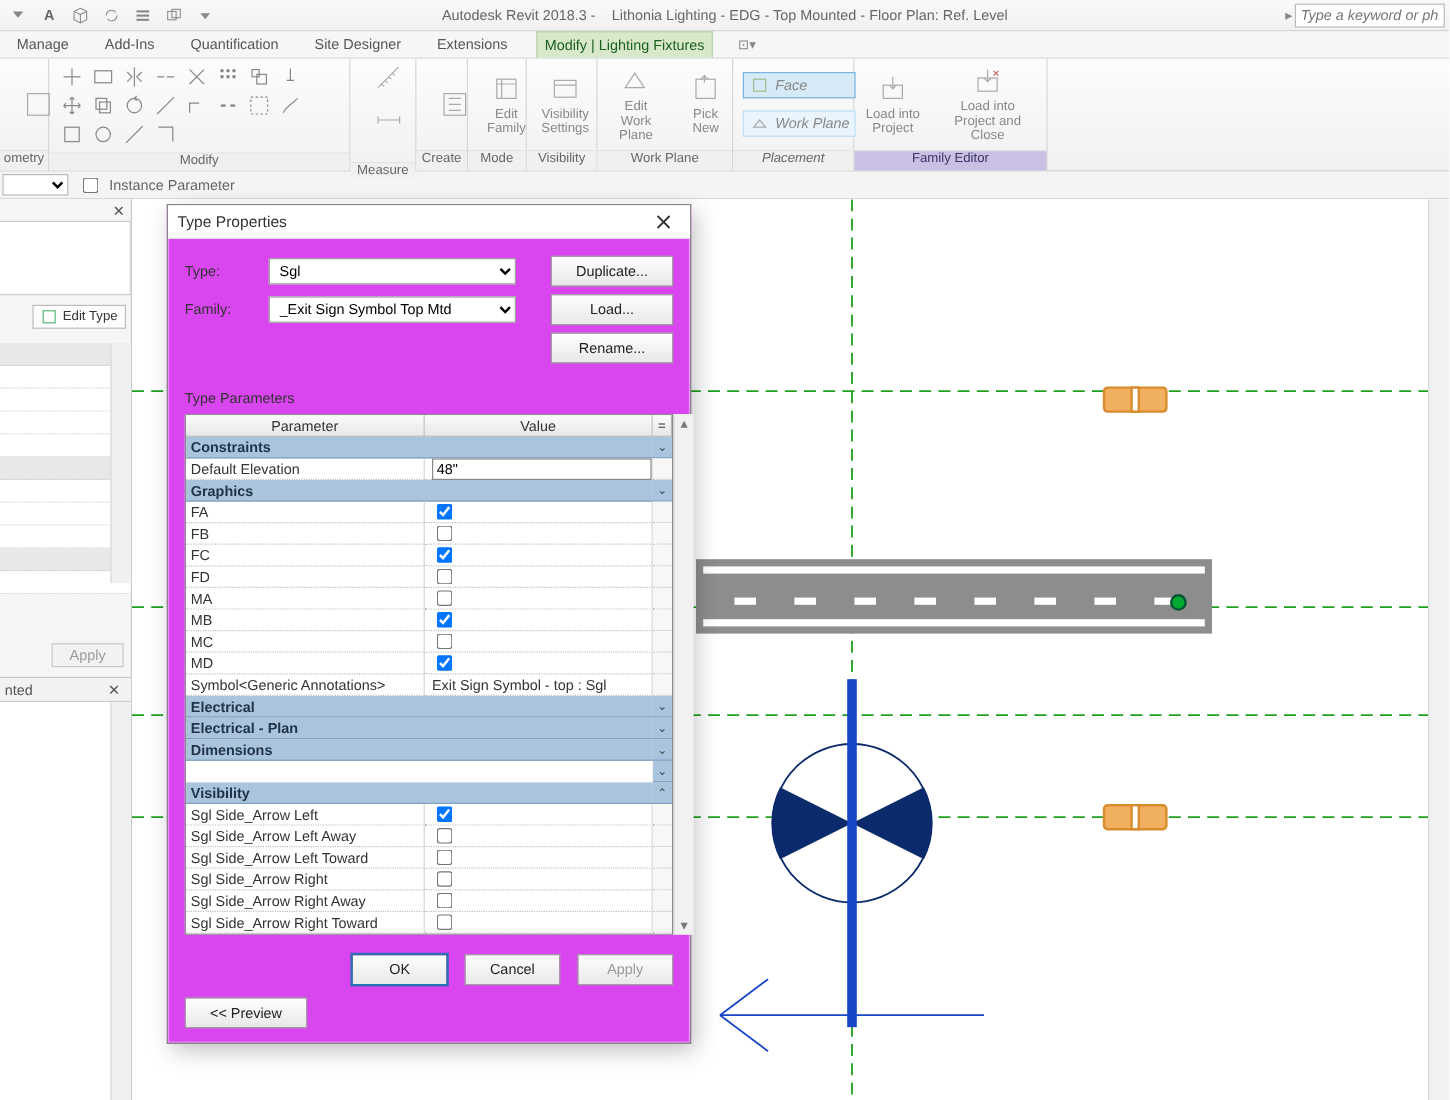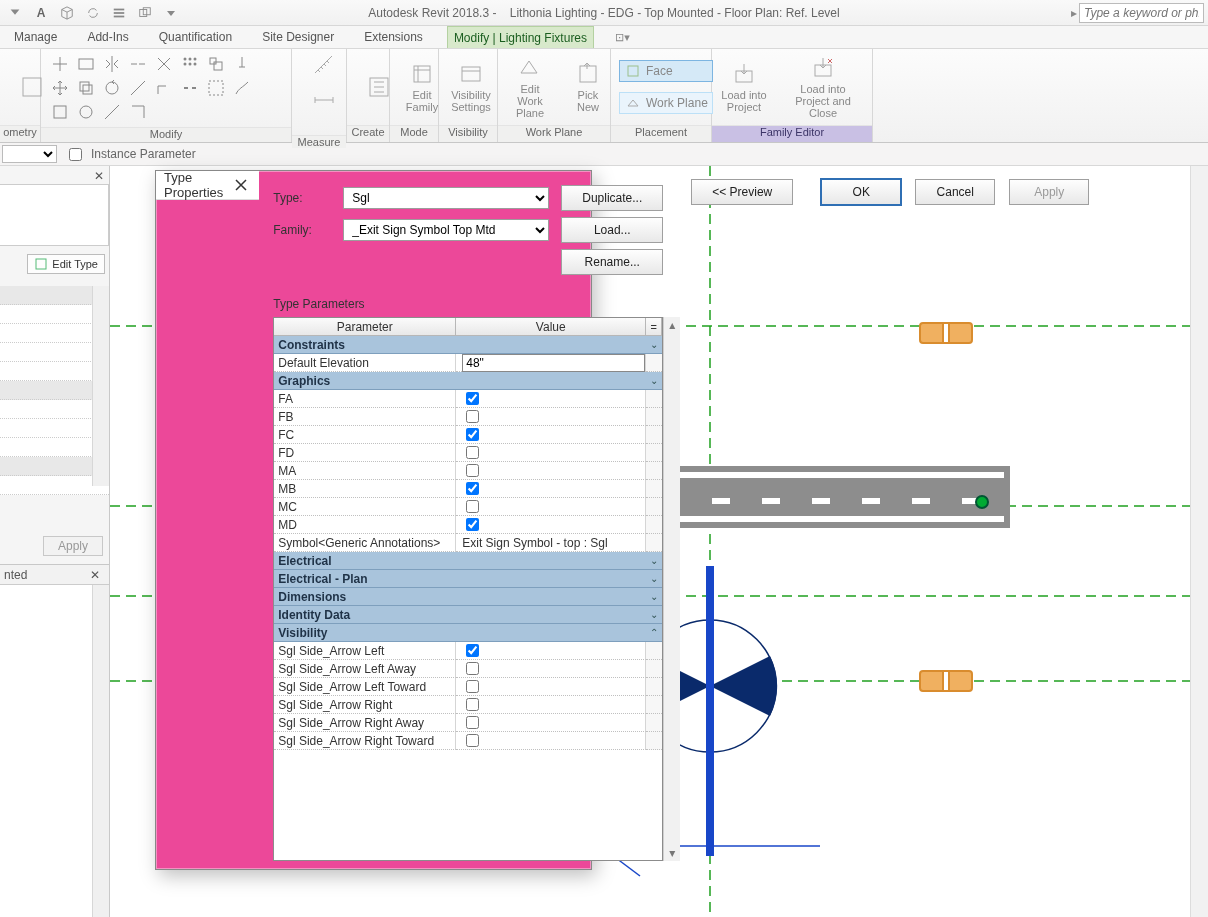--- a/index.html
+++ b/index.html
@@ -232,27 +232,27 @@
     position:absolute;right:0;top:0;bottom:0;width:17px;
     background:#f1f1f1;border-left:1px solid #dcdcdc;
   }
   .canvas{
     position:absolute;left:0;top:0;right:17px;bottom:0;
   }
 
   
   .dialog{
     position:absolute;
-    left:155px; top:170px;
+    left:139px; top:170px;
     width:435px;
     height:698px;
-    background:#ec4899;
+    background:#d946ef;
     border:1px solid #888;
     box-shadow:4px 6px 18px rgba(0,0,0,.25), 0 0 0 1px rgba(255,255,255,.4) inset;
-    display:flex;flex-direction:row;
+    display:flex;flex-direction:column;
   }
   .dlg-title{
     height:28px;
     display:flex;align-items:center;
     padding:0 8px;
     background:#fff;
     border-bottom:1px solid #dcdcdc;
     font-size:13px;color:#333;
     justify-content:space-between;
   }
@@ -617,21 +617,21 @@
             <rect x="5" y="5" width="16" height="16"></rect>
             <path d="M12 2v6M9 5l3-3 3 3"></path>
           </svg>
           <span style="white-space:pre-line;">Pick
 New</span>
         </div>
     </div>
     <div class="caption">Work Plane</div>
   </div>
 
-  <div class="ribbon-group" style="width:100px;">
+  <div class="ribbon-group" style="width:100px;font-style:italic;">
     <div class="body" style="flex-direction:column;align-items:flex-start;justify-content:center;">
       <div class="wp-btn selected">
         <svg width="14" height="14" fill="none" stroke="#9bbf8b">
             <rect x="2" y="2" width="10" height="10"></rect>
           </svg>
         <span>Face</span>
       </div>
       <div class="wp-btn">
         <svg width="14" height="14" fill="none" stroke="#aaa">
             <path d="M2 10l5-6 5 6z"></path>
@@ -857,21 +857,20 @@
         <div class="cell-n">Symbol&lt;Generic Annotations&gt;</div>
         <div class="cell-v">Exit Sign Symbol - top : Sgl</div>
         <div class="cell-e"></div>
 
         <div class="grp">Electrical</div>
         <div class="grp-caret">⌄</div>
         <div class="grp">Electrical - Plan</div>
         <div class="grp-caret">⌄</div>
         <div class="grp">Dimensions</div>
         <div class="grp-caret">⌄</div>
-        <div class="grp">Identity Data</div>
         <div class="grp-caret">⌄</div>
 
         <div class="grp">Visibility</div>
         <div class="grp-caret">⌃</div>
 
         <div class="cell-n">Sgl Side_Arrow Left</div>
         <div class="cell-v">
             <input type="checkbox" class="chk" checked="" style="">
           </div>
         <div class="cell-e"></div>
@@ -906,19 +905,19 @@
           </div>
         <div class="cell-e"></div>
       </div>
       <div class="grid-scroll">
         <div class="arrow">▴</div>
         <div class="arrow">▾</div>
       </div>
     </div>
   </div>
   <div class="dlg-foot">
-    <div class="foot-btn" style="width:100px;">&lt;&lt; Preview</div>
+    <div class="foot-btn" style="width:100px;margin-top:36px;">&lt;&lt; Preview</div>
     <div style="flex:1"></div>
     <div class="foot-btn primary" style="width:78px;">OK</div>
     <div class="foot-btn" style="width:78px;">Cancel</div>
     <div class="foot-btn disabled" style="width:78px;">Apply</div>
   </div>
 </div>
 
 </body></html>

